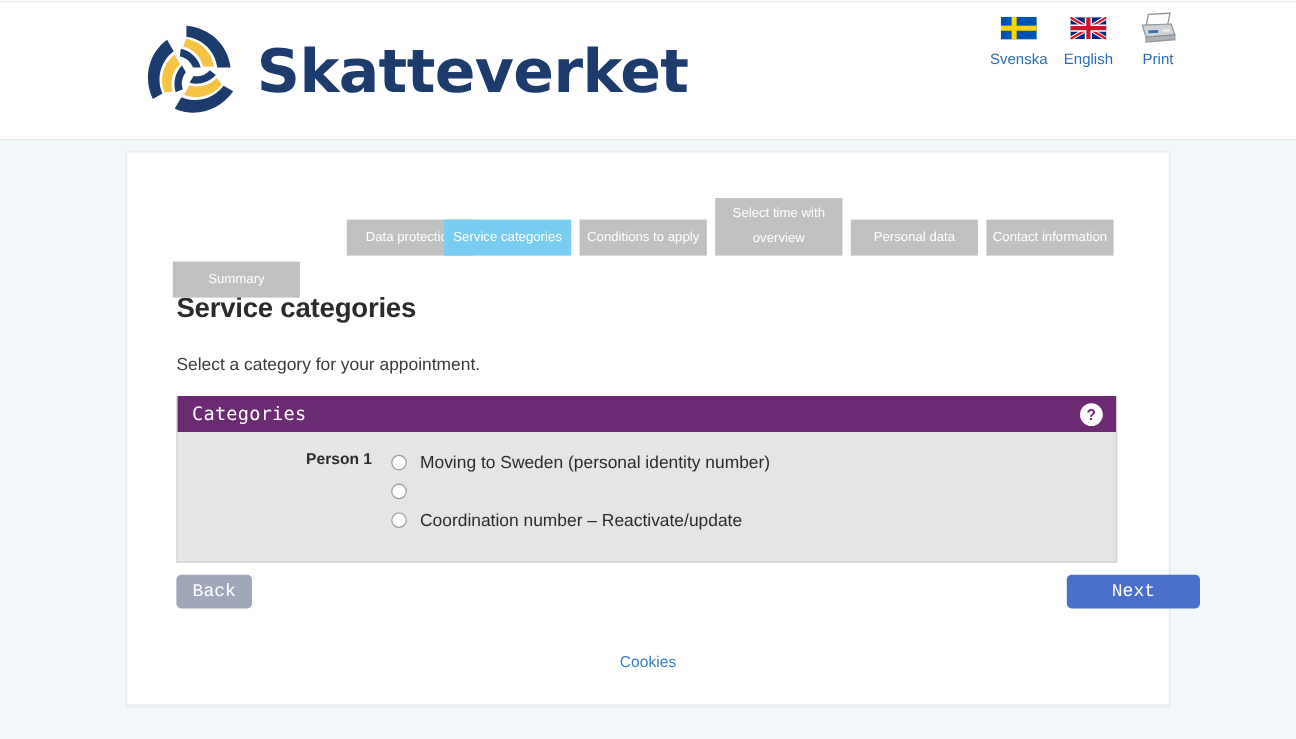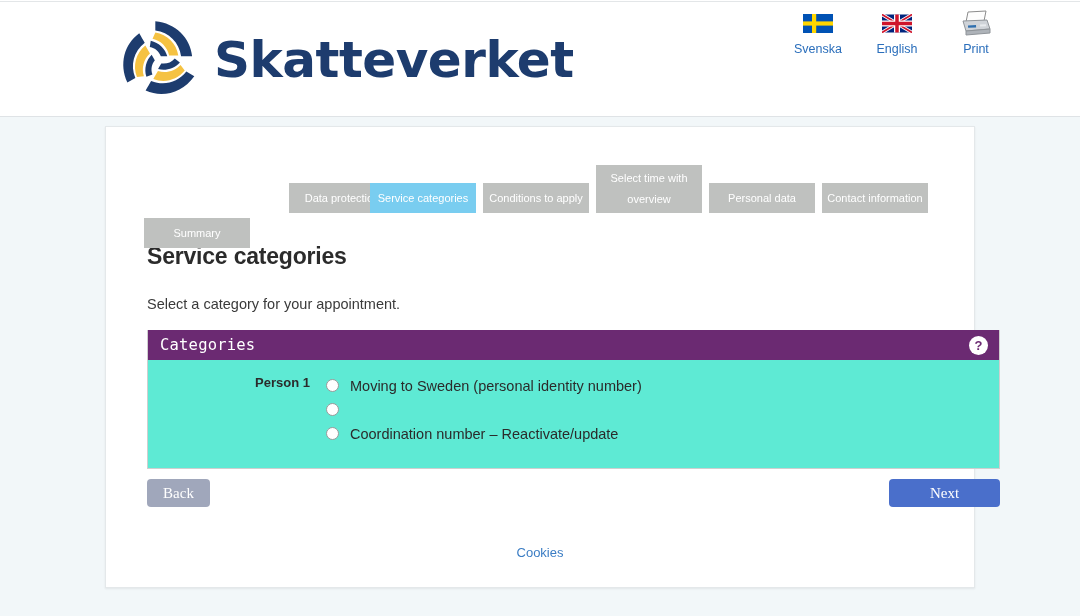--- a/index.html
+++ b/index.html
@@ -48,24 +48,24 @@
     font-weight: bold;
     letter-spacing: -0.5px;
     color: #1d3c6e;
     margin-left: 8px;
     line-height: 1;
     text-align: right;
   }
 
   .header-tools {
     position: absolute;
-    right: 76px;
+    right: 87px;
     top: 6px;
     display: flex;
-    gap: 23px;
+    gap: 2px;
     align-items: flex-start;
   }
   .tool {
     width: 56px;
     text-align: center;
     text-decoration: none;
     cursor: pointer;
   }
   .tool .glyph {
     height: 30px;
@@ -130,24 +130,24 @@
   }
   .lede {
     font-size: 14.5px;
     color: #3a3a3a;
     margin: 26px 0 0 5px;
   }
 
   
   .panel {
     margin: 18px 0 0 5px;
-    width: 853px;
+    width: 784px;
     border: 1px solid #cfcfcf;
     border-top: none;
-    background: #5eead4;
+    background: #e5e5e5;
   }
   .panel-head {
     background: #6b2a72;
     height: 30px;
     display: flex;
     align-items: center;
     justify-content: space-between;
     padding: 0 11px 0 12px;
   }
   .panel-title {
@@ -230,21 +230,21 @@
     top: 0;
     height: 28px;
     border-radius: 4px;
     font-size: 15px;
     color: #ffffff;
     display: flex;
     align-items: center;
     justify-content: center;
     cursor: pointer;
     border: none;
-    font-family: Liberation Serif, serif;
+    font-family: Liberation Mono, monospace;
   }
   .btn-back {
     left: 0;
     width: 63px;
     background: #a0a7bb;
   }
   .btn-next {
     right: 0;
     width: 111px;
     background: #4a6fcb;

